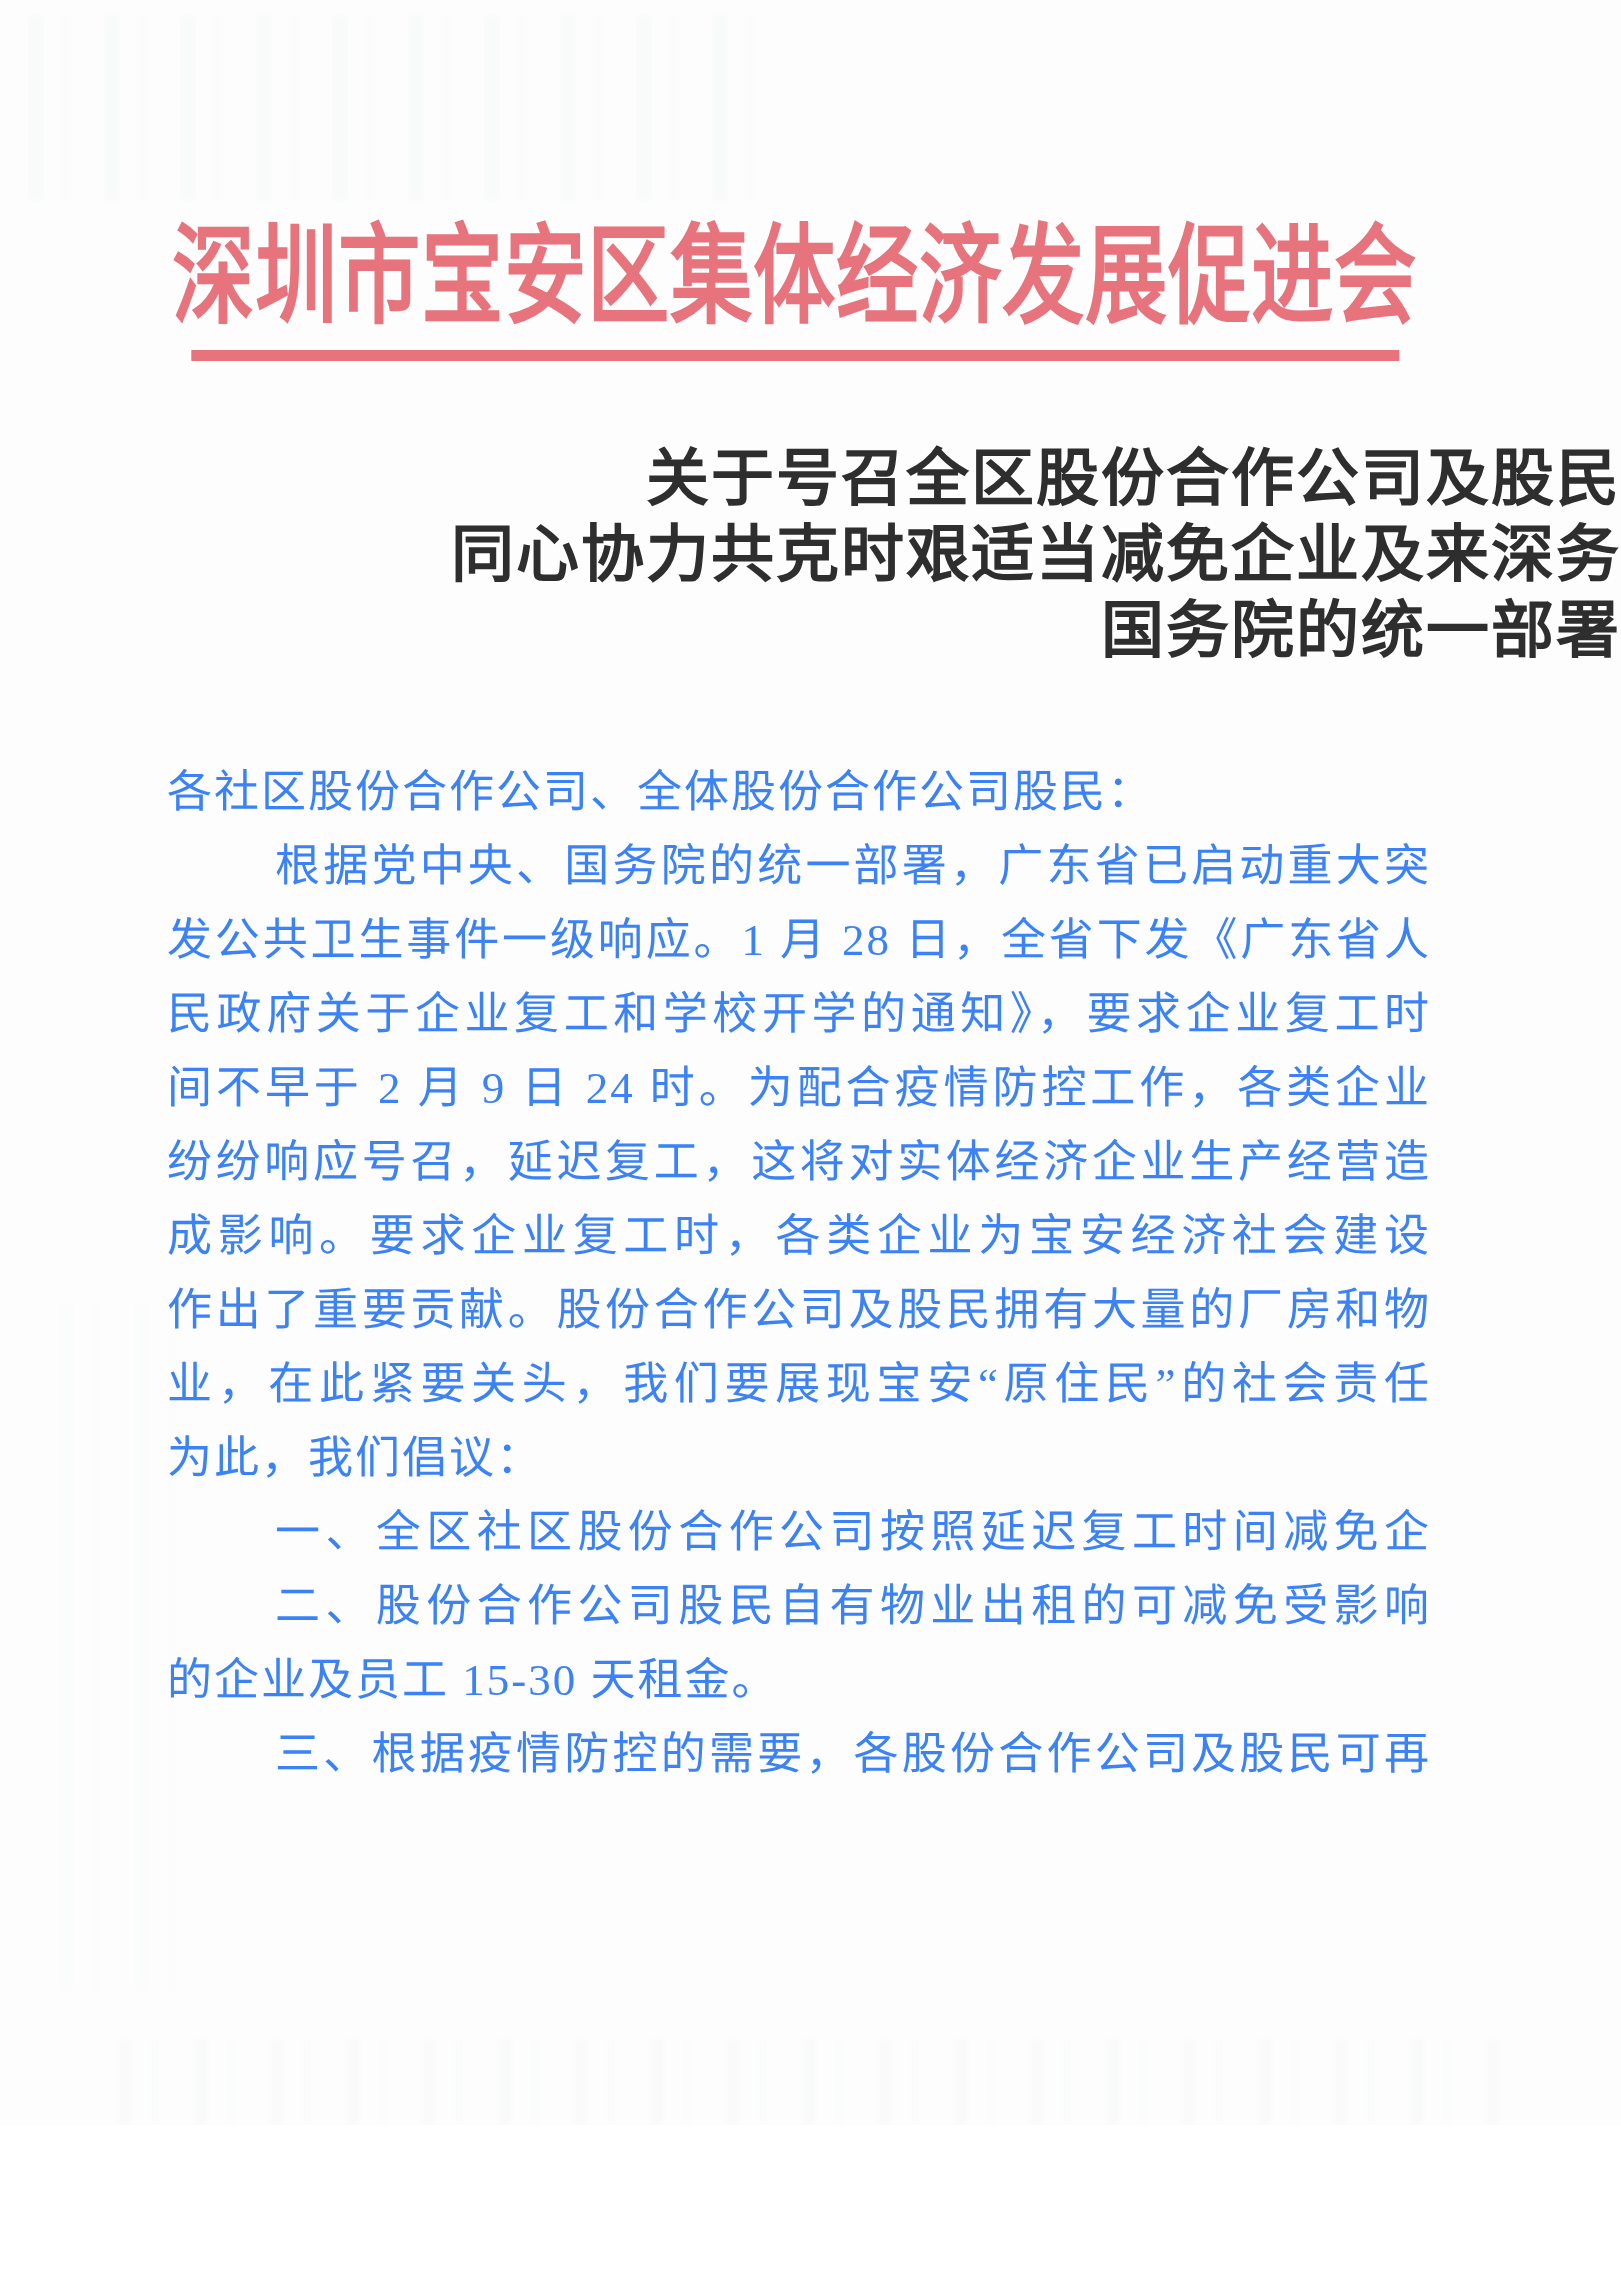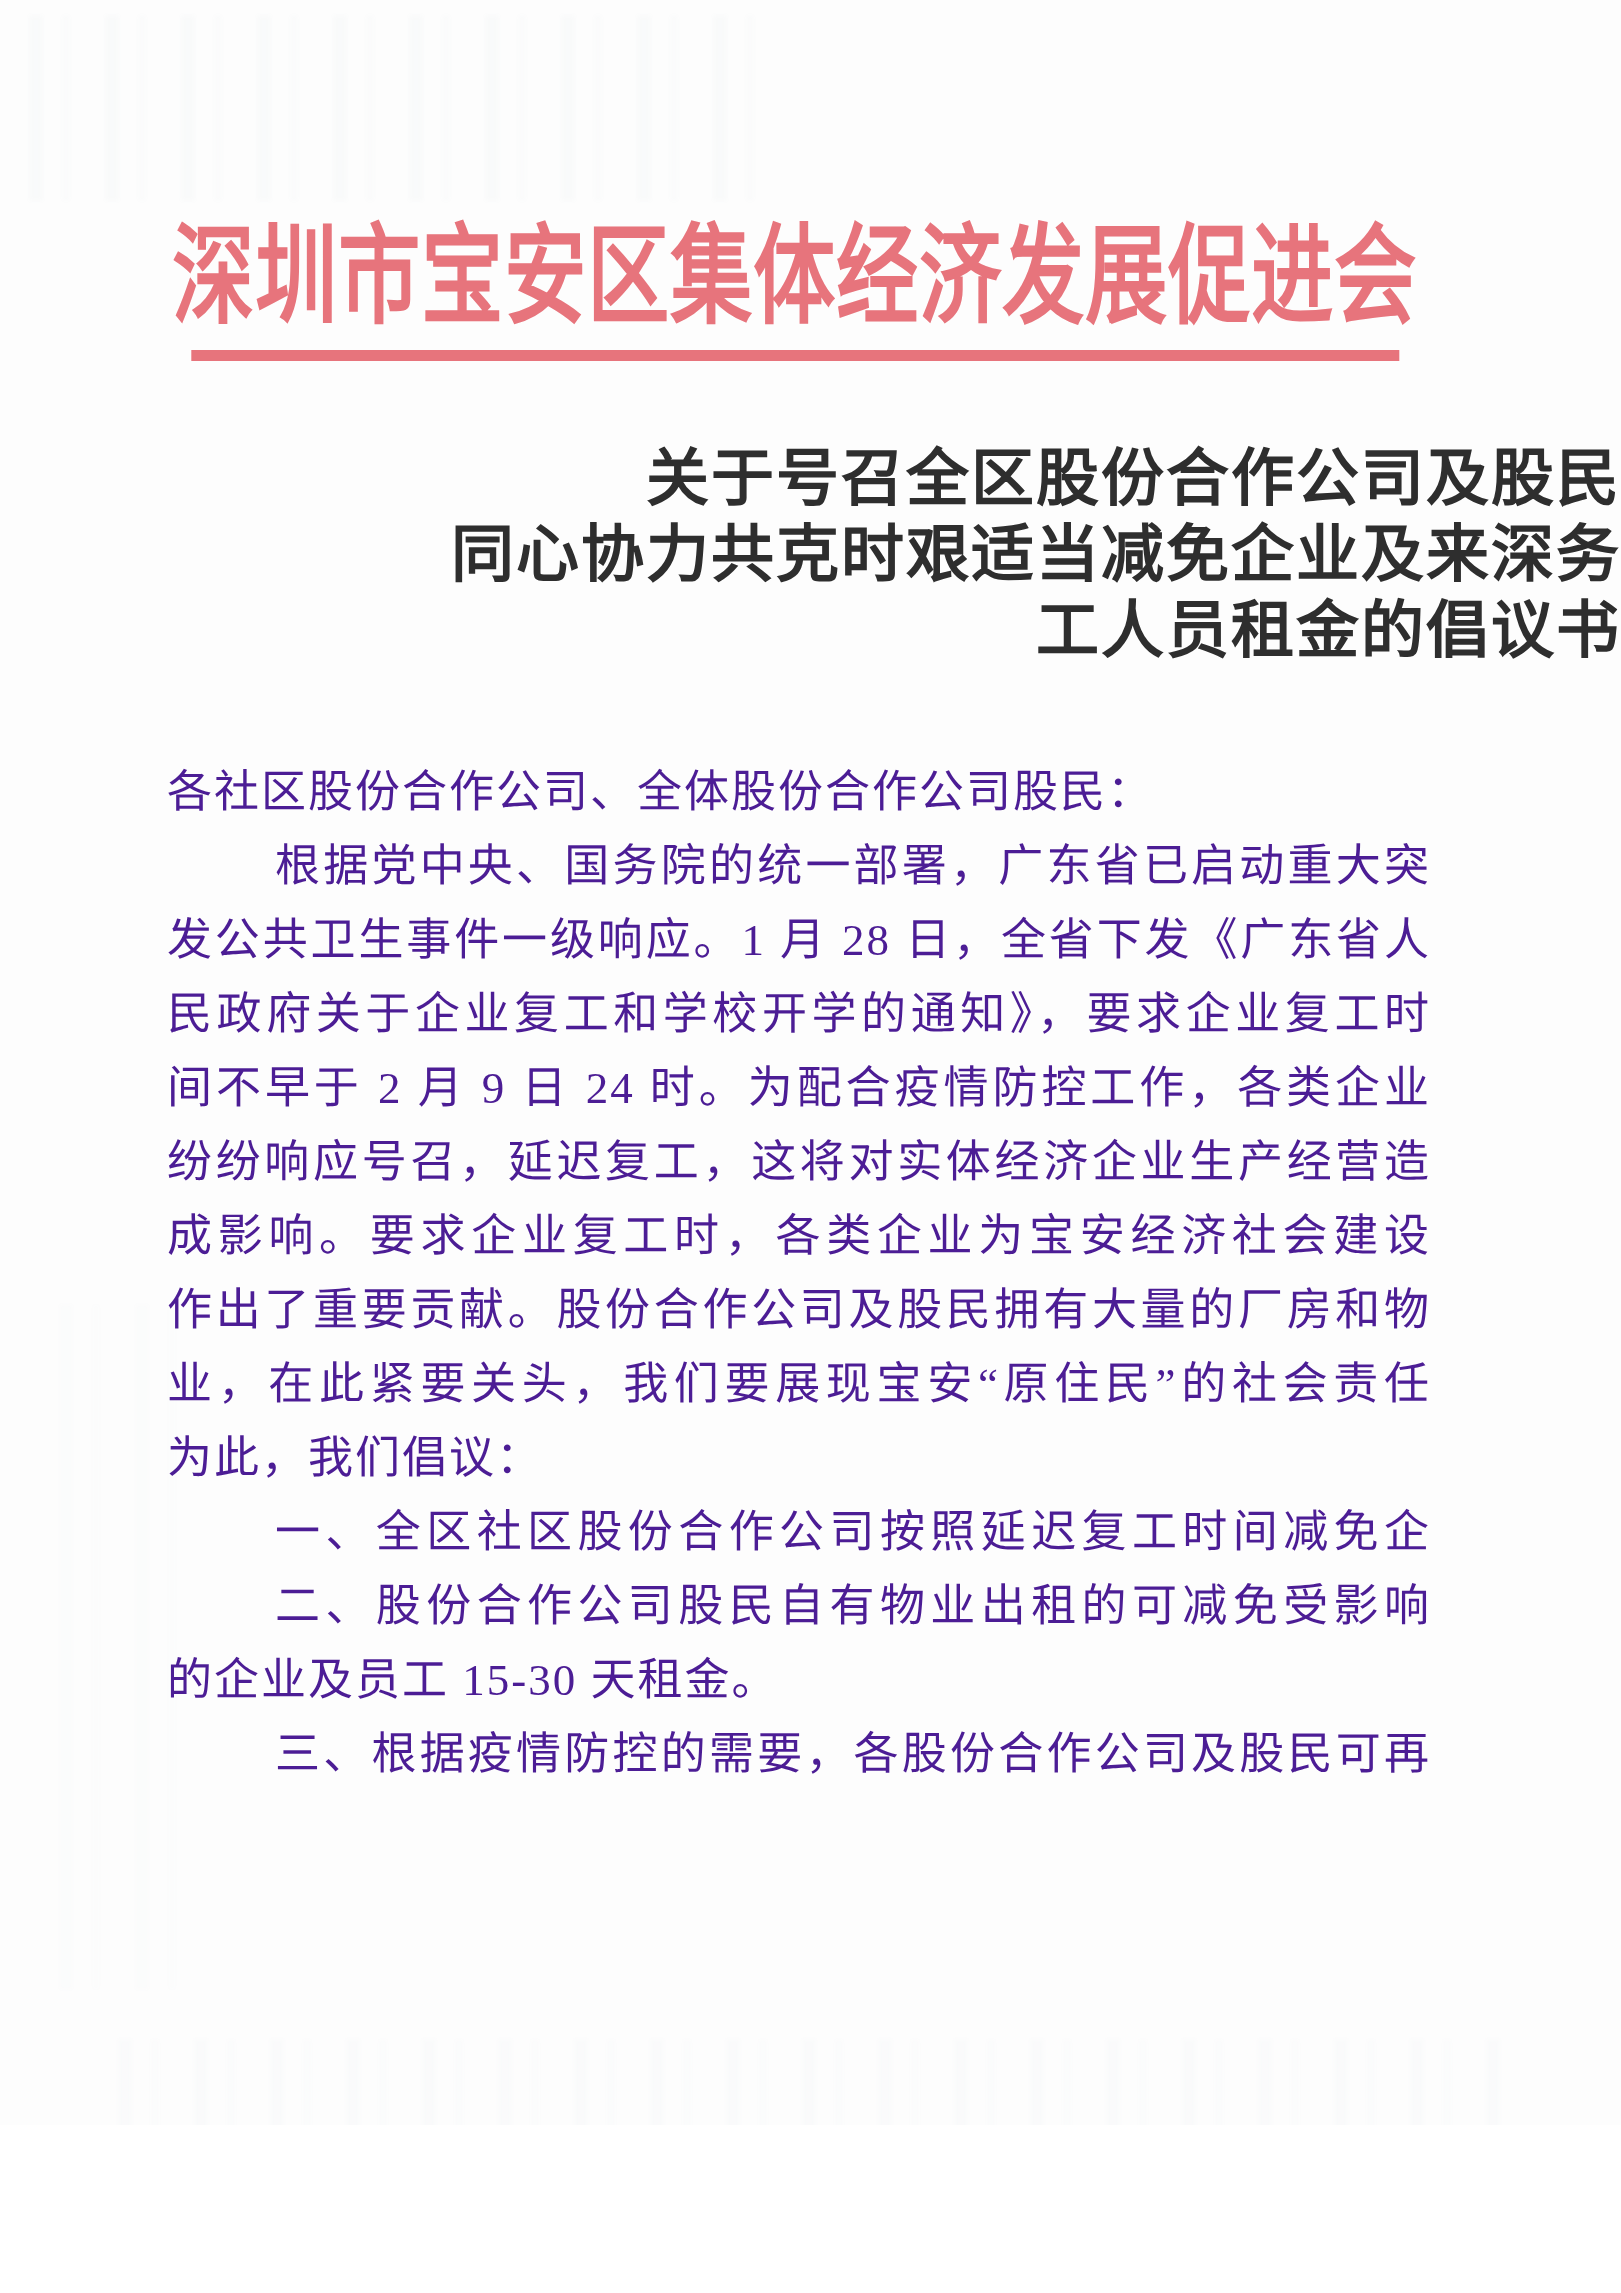--- a/index.html
+++ b/index.html
@@ -70,21 +70,21 @@
     font-size: 63px;
     line-height: 76px;
     font-weight: bold;
     letter-spacing: 2px;
     white-space: nowrap;
   }
 
   
   .body-text {
     margin: 86px 190px 0 167px; 
-    color: #4c1d95;
+    color: #3b82f6;
   }
   .body-line {
     font-size: 45px;
     line-height: 74px;
     letter-spacing: 2px;
     white-space: normal;
   }
   .body-line.fill {
     text-align: justify;
     text-align-last: justify;
@@ -103,21 +103,21 @@
   <div class="ghost mid-bottom"></div>
 
   <header class="letterhead">
     <div class="letterhead-title">深圳市宝安区集体经济发展促进会</div>
     <div class="letterhead-rule"></div>
   </header>
 
   <section class="doc-title">
       <div class="doc-title-line">关于号召全区股份合作公司及股民</div>
       <div class="doc-title-line">同心协力共克时艰适当减免企业及来深务</div>
-      <div class="doc-title-line">工人员租金的倡议书</div>
+      <div class="doc-title-line">国务院的统一部署</div>
     </section>
 
   <section class="body-text">
       <div class="body-line">各社区股份合作公司、全体股份合作公司股民：</div>
       <div class="body-line indent fill">根据党中央、国务院的统一部署，广东省已启动重大突</div>
       <div class="body-line fill">发公共卫生事件一级响应。1 月 28 日，全省下发《广东省人</div>
       <div class="body-line fill">民政府关于企业复工和学校开学的通知》，要求企业复工时</div>
       <div class="body-line fill">间不早于 2 月 9 日 24 时。为配合疫情防控工作，各类企业</div>
       <div class="body-line fill">纷纷响应号召，延迟复工，这将对实体经济企业生产经营造</div>
       <div class="body-line fill">成影响。要求企业复工时，各类企业为宝安经济社会建设</div>

